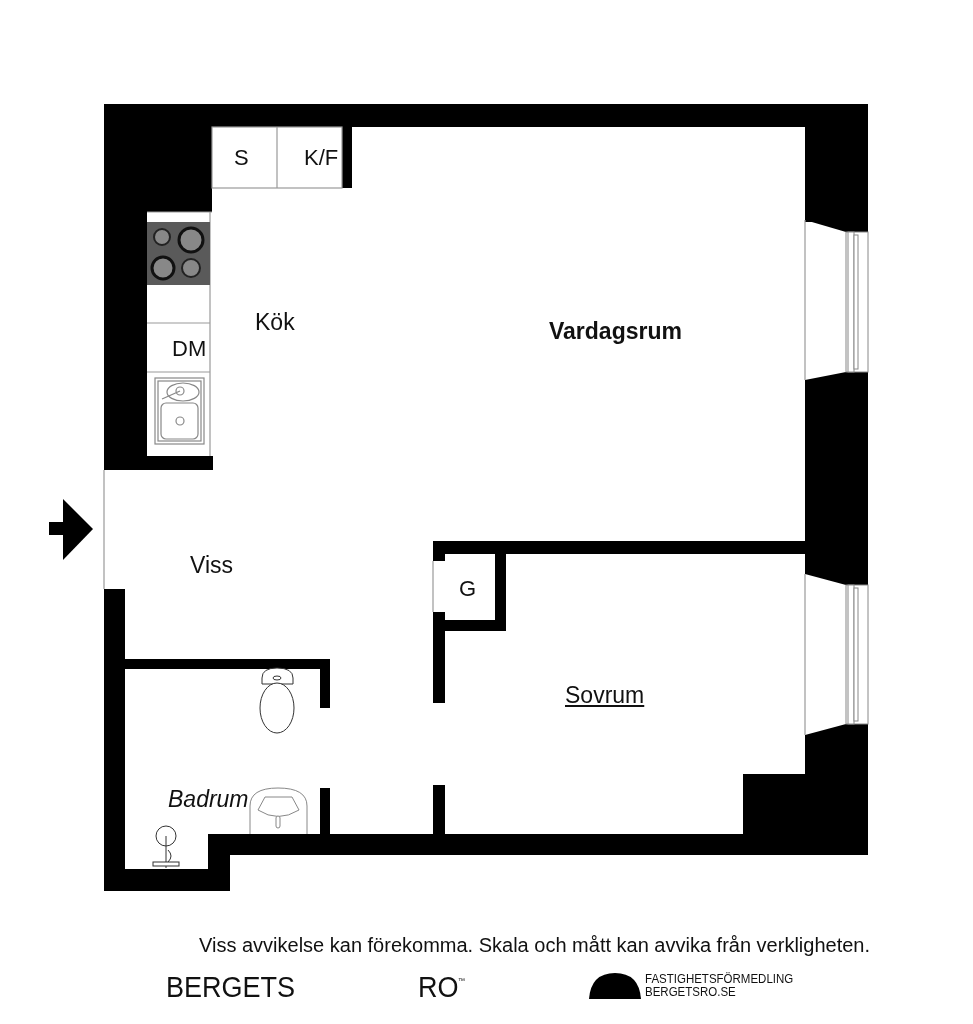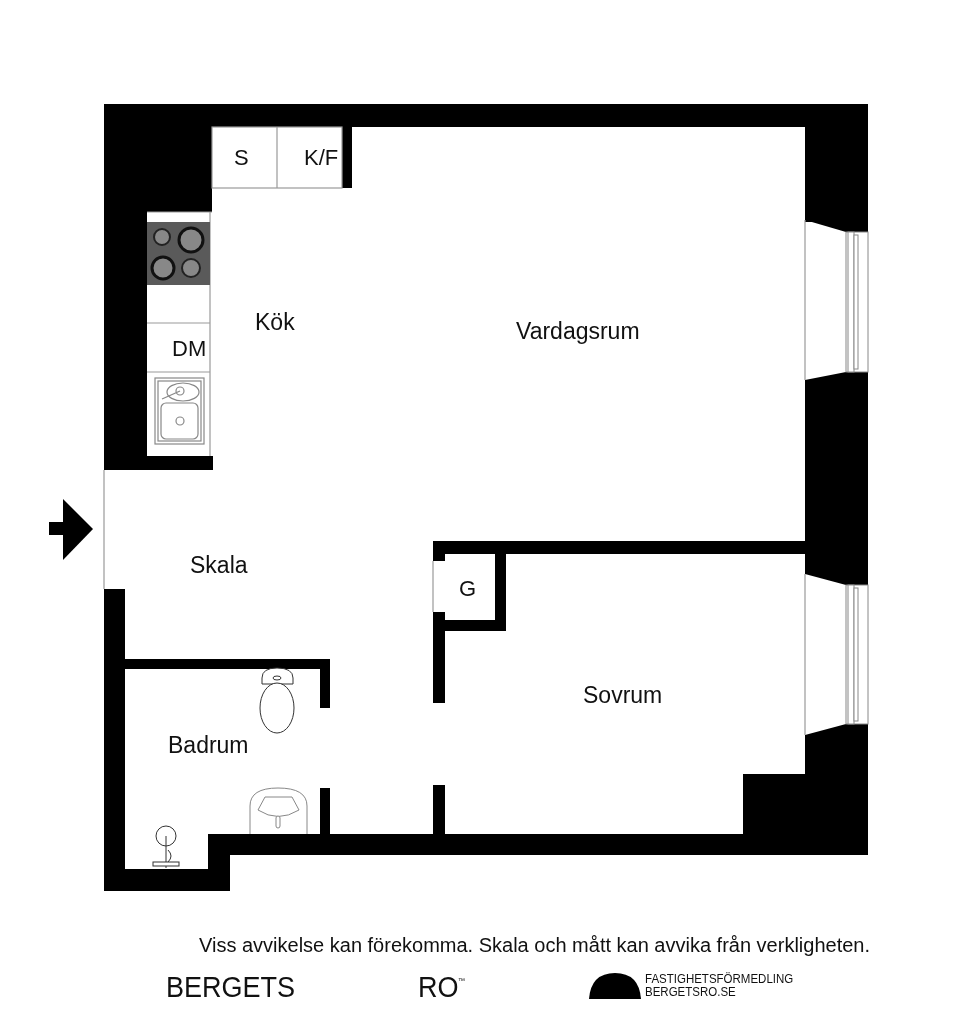--- a/index.html
+++ b/index.html
@@ -126,24 +126,24 @@
     <polygon points="63,499 93,529 63,560"></polygon>
   </g>
 </svg>
 
 <div class="room-label lbl-md" style="left:234px;top:145px;">S</div>
 <div class="room-label lbl-md" style="left:304px;top:145px;">K/F</div>
 <div class="room-label lbl-md" style="left:172px;top:336px;">DM</div>
 <div class="room-label lbl-md" style="left:459px;top:576px;">G</div>
 
 <div class="room-label lbl-lg" style="left:255px;top:309px;">Kök</div>
-<div class="room-label lbl-lg" style="left:516px;top:318px;">Vardagsrum</div>
-<div class="room-label lbl-lg" style="left:190px;top:552px;">Skala</div>
-<div class="room-label lbl-lg" style="left:583px;top:682px;">Sovrum</div>
-<div class="room-label lbl-lg" style="left:168px;top:732px;">Badrum</div>
+<div class="room-label lbl-lg" style="left:549px;top:318px;font-weight:bold;">Vardagsrum</div>
+<div class="room-label lbl-lg" style="left:190px;top:552px;">Viss</div>
+<div class="room-label lbl-lg" style="left:565px;top:682px;text-decoration:underline;">Sovrum</div>
+<div class="room-label lbl-lg" style="left:168px;top:786px;font-style:italic;">Badrum</div>
 
 <div class="disclaimer">Viss avvikelse kan förekomma. Skala och mått kan avvika från verkligheten.</div>
 <div class="brand" style="left:166px;top:970px;">BERGETS</div>
 <div class="brand" style="left:418px;top:970px;">RO</div>
 <div class="brand-tm" style="left:458px;top:977px;">™</div>
 <svg style="position:absolute;left:589px;top:973px;" width="52" height="26" viewBox="0 0 52 26">
   <path d="M0,26 Q2,0 26,0 Q50,0 52,26 Z" fill="#000"></path>
 </svg>
 <div class="firm" style="left:645px;top:973px;">
   <div>FASTIGHETSFÖRMEDLING</div>

